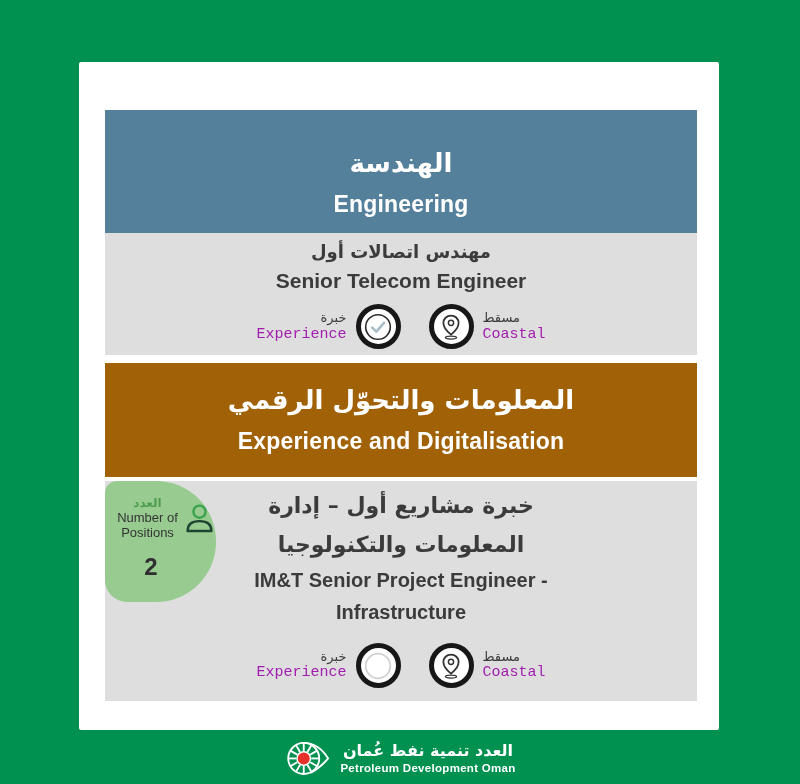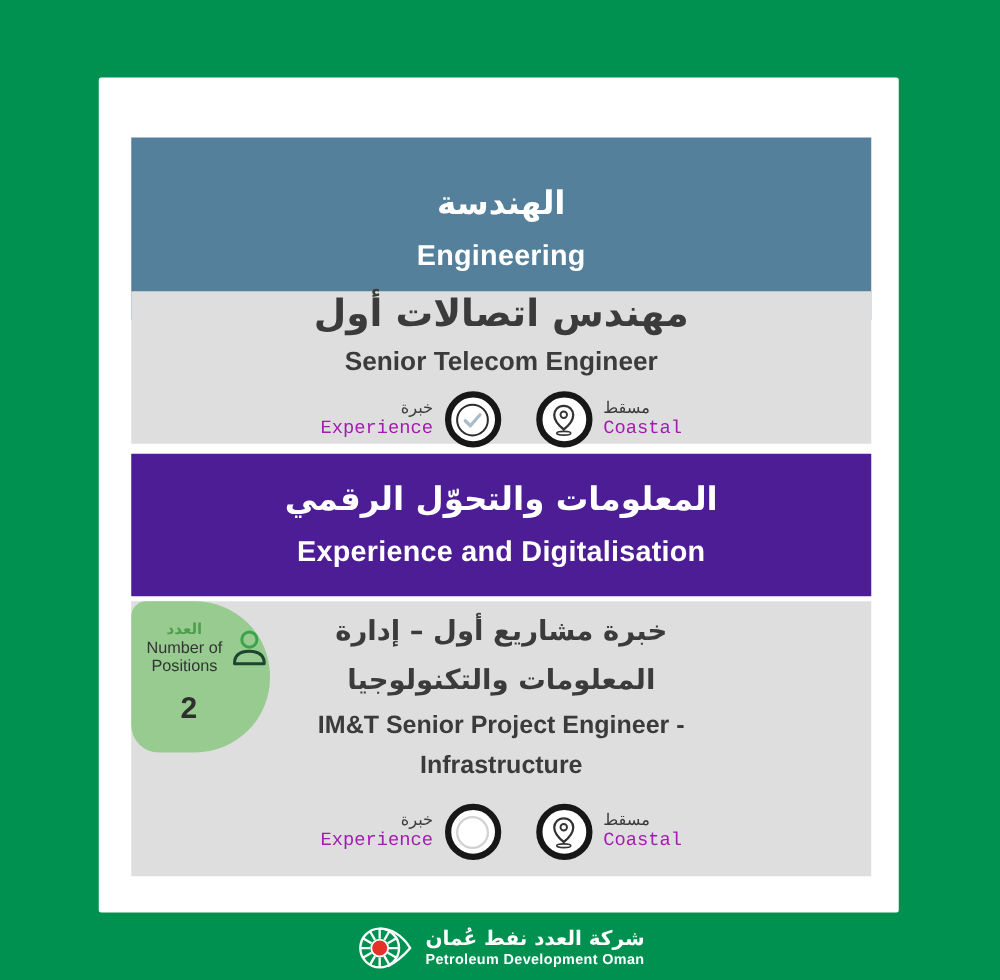--- a/index.html
+++ b/index.html
@@ -12,32 +12,32 @@
   .card {
     position:absolute; left:79px; top:62px; width:640px; height:668px;
     background:#ffffff; border-radius:2px;
   }
   .hdr {
     position:absolute; left:26px; width:592px;
     display:flex; flex-direction:column; align-items:center; justify-content:center;
     text-align:center; color:#ffffff;
   }
   .hdr-slate { top:48px; height:146px; background:#55809C; }
-  .hdr-blue  { top:301px; height:114px; background:#4c1d95; }
+  .hdr-blue  { top:301px; height:114px; background:#a16207; }
   .hdr-ar { font-family:"DejaVu Sans",sans-serif; font-size:26px; font-weight:bold; line-height:1.2; }
   .hdr-en { font-size:23px; font-weight:bold; margin-top:12px; letter-spacing:0.2px; }
 
   .job {
     position:absolute; left:26px; width:592px; background:#DEDEDE;
   }
   .job1 {
     top:171px; height:122px;
     display:flex; flex-direction:column; align-items:center; justify-content:center;
   }
-  .job-ar { font-family:"DejaVu Sans",sans-serif; font-size:30px; font-weight:bold; color:#3B3B3B; line-height:1.45; }
+  .job-ar { font-family:"DejaVu Sans",sans-serif; font-size:18px; font-weight:bold; color:#3B3B3B; line-height:1.45; }
   .job-en { font-size:21px; font-weight:bold; color:#3B3B3B; line-height:1.5; }
 
   .tags { display:flex; align-items:center; justify-content:center; gap:28px; margin-top:8px; }
   .tag  { display:flex; align-items:center; gap:9px; }
   .tag-labels { line-height:1.2; }
   .tag-labels.align-right { text-align:right; }
   .tag-labels.align-left  { text-align:left; }
   .tag-ar { font-family:"DejaVu Sans",sans-serif; font-size:13px; color:#3B3B3B; }
   .tag-en { font-size:15px; color:#a21caf;font-family:Liberation Mono, monospace; }
   .ring {
@@ -195,17 +195,17 @@
             <line x1="29" y1="24" x2="37.5" y2="24" transform="rotate(270 21 24)"></line>
             <line x1="29" y1="24" x2="37.5" y2="24" transform="rotate(300 21 24)"></line>
             <line x1="29" y1="24" x2="37.5" y2="24" transform="rotate(330 21 24)"></line>
           </g>
           <path d="M21 7.5 C31 7.5 40 13 47 24 C41 31 34 36.5 28 39.5" stroke-linejoin="round"></path>
         </g>
         <circle cx="21" cy="24" r="7.2" fill="#E63128" stroke="#ffffff" stroke-width="1.6"></circle>
       </svg>
     </span>
     <div class="footer-texts">
-      <div class="footer-ar" dir="rtl">شركة العدد نفط عُمان</div>
+      <div class="footer-ar" dir="rtl">العدد تنمية نفط عُمان</div>
       <div class="footer-en">Petroleum Development Oman</div>
     </div>
   </div>
 </div>
 
 </body></html>

